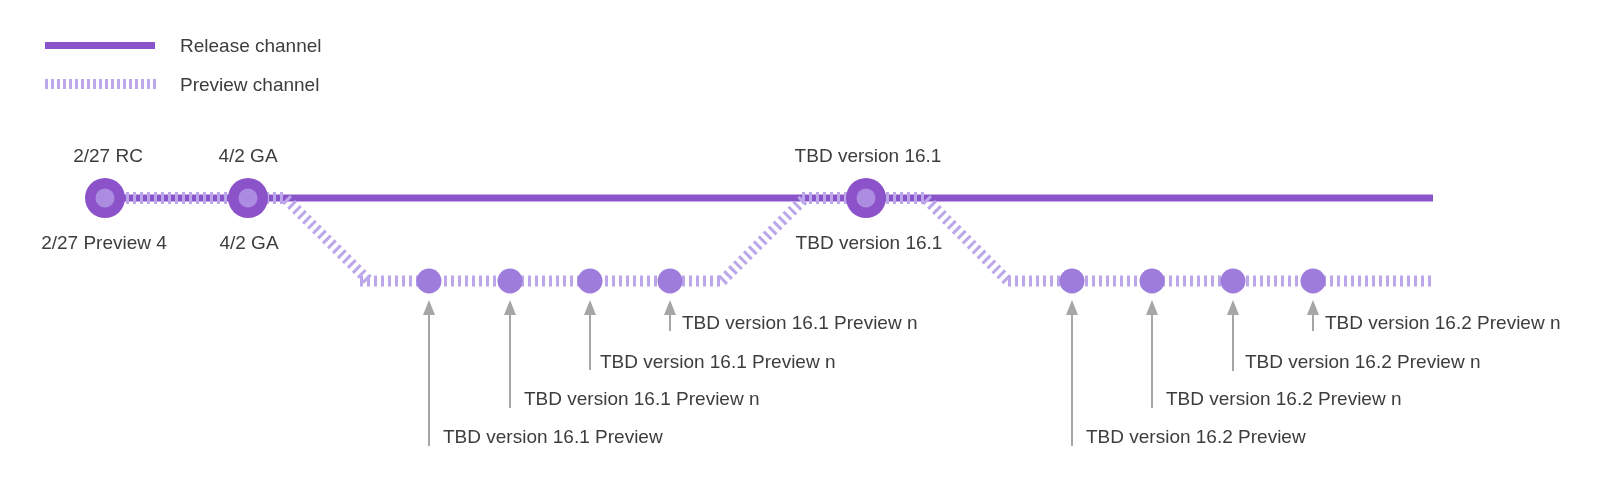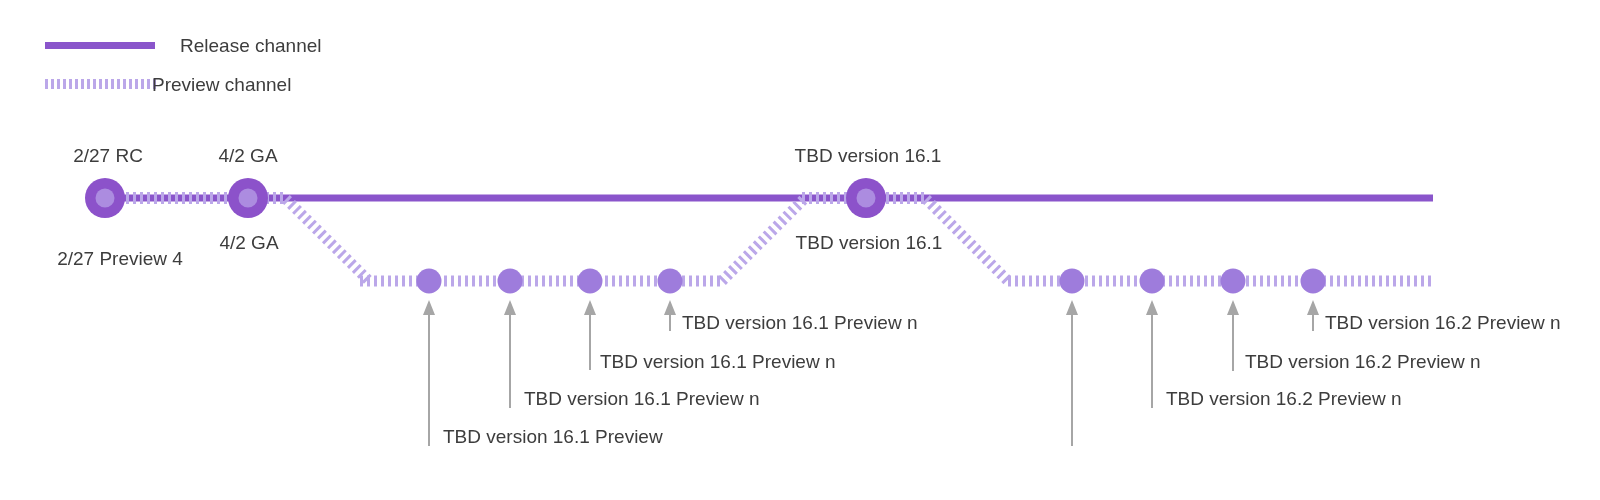--- a/index.html
+++ b/index.html
@@ -18,21 +18,21 @@
   .legend-swatch-solid{
     position:absolute;left:45px;top:42px;width:110px;height:7px;
     background:var(--release,#8a55cb);
   }
   .legend-swatch-dashed{
     position:absolute;left:45px;top:79px;width:112px;height:10px;
     background:repeating-linear-gradient(90deg,
       var(--preview-dash,#bba7e9) 0 3px, transparent 3px 6px);
   }
   .legend-label-release{position:absolute;left:168px;top:34px;margin-left:12px;}
-  .legend-label-preview{position:absolute;left:152px;top:73px;}
+  .legend-label-preview{position:absolute;left:180px;top:73px;}
 </style>
 </head>
 <body>
 
 <div class="canvas">
 
   <svg class="art" width="1600" height="500" viewBox="0 0 1600 500">
 
     <line x1="105" y1="198" x2="1433" y2="198" stroke-width="7" style="stroke:var(--release,#8a55cb)"></line>
 
@@ -108,25 +108,26 @@
     <span class="legend-swatch-solid"></span>
     <span class="lbl legend-label-release">Release channel</span>
     <span class="legend-swatch-dashed"></span>
     <span class="lbl legend-label-preview">Preview channel</span>
   </div>
 
   <div class="lbl centered" style="left:108px;top:144px;">2/27 RC</div>
   <div class="lbl centered" style="left:248px;top:144px;">4/2 GA</div>
   <div class="lbl centered" style="left:868px;top:144px;">TBD version 16.1</div>
 
-  <div class="lbl centered" style="left:120px;top:231px;margin-top:16px;">2/27 Preview 4</div>
+  <div class="lbl centered" style="left:104px;top:231px;">2/27 Preview 4</div>
   <div class="lbl centered" style="left:249px;top:231px;">4/2 GA</div>
   <div class="lbl centered" style="left:869px;top:231px;">TBD version 16.1</div>
 
   <div class="lbl" style="left:443px;top:425px;text-align:center;">TBD version 16.1 Preview</div>
   <div class="lbl" style="left:524px;top:387px;">TBD version 16.1 Preview n</div>
   <div class="lbl" style="left:600px;top:350px;">TBD version 16.1 Preview n</div>
   <div class="lbl" style="left:682px;top:311px;">TBD version 16.1 Preview n</div>
+  <div class="lbl" style="left:1086px;top:425px;">TBD version 16.2 Preview</div>
   <div class="lbl" style="left:1166px;top:387px;">TBD version 16.2 Preview n</div>
   <div class="lbl" style="left:1245px;top:350px;">TBD version 16.2 Preview n</div>
   <div class="lbl" style="left:1325px;top:311px;">TBD version 16.2 Preview n</div>
 
 </div>
 
 </body></html>

